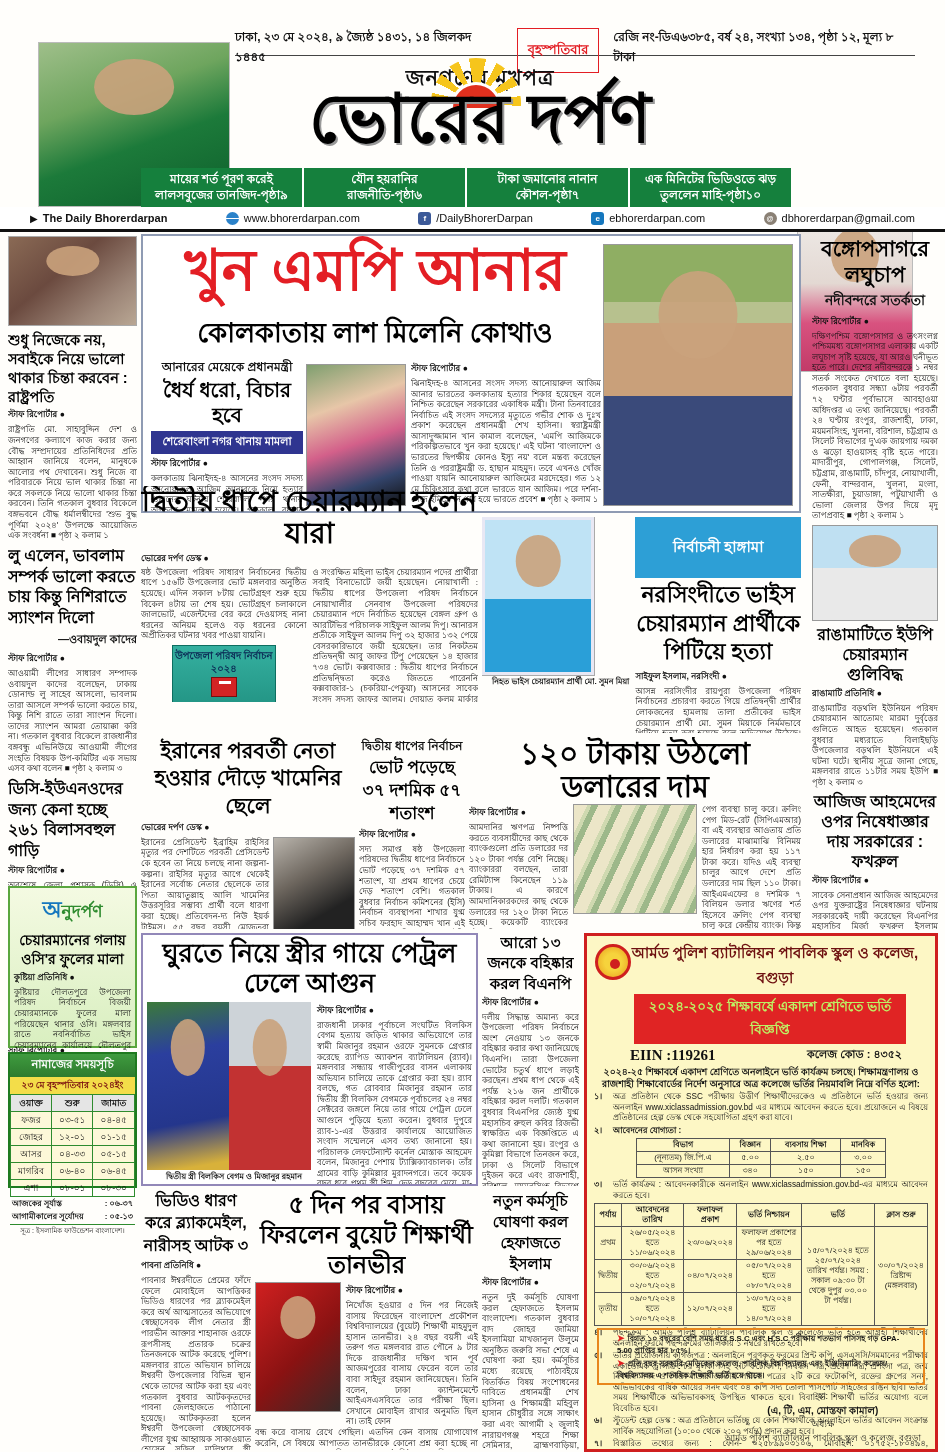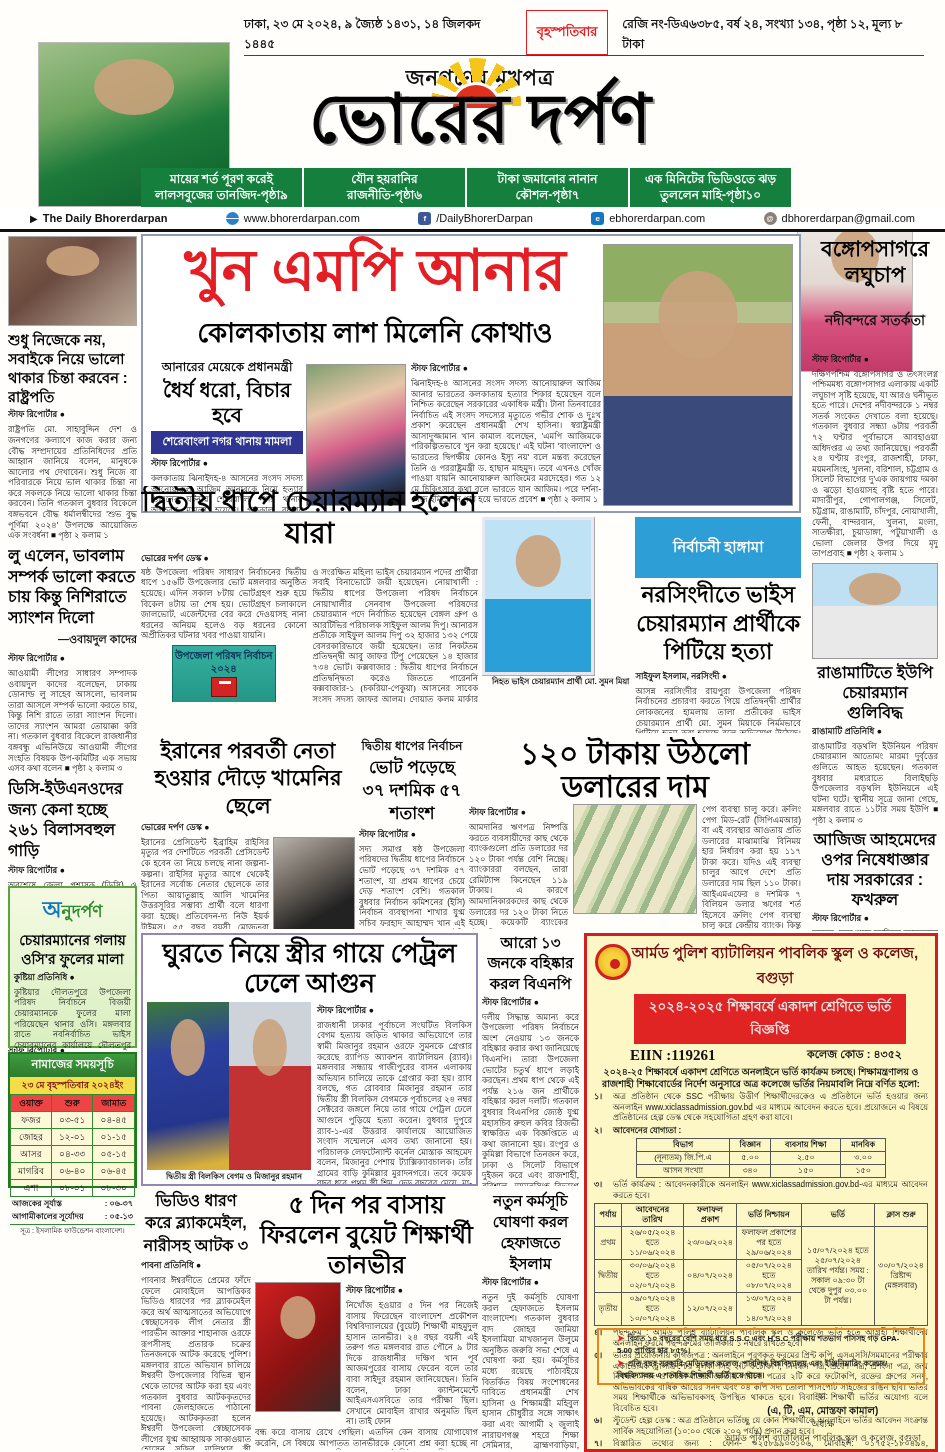--- a/index.html
+++ b/index.html
@@ -1,21 +1,21 @@
 <!DOCTYPE html>
 <html><head>
 <meta charset="utf-8">
 <style>
   html,body{margin:0;padding:0;background:#e9e9e9;}
   *{box-sizing:border-box;}
   #page{position:relative;width:945px;height:1452px;margin:0 auto;background:#fffefb;
         font-family:"Liberation Sans",sans-serif;color:#111;overflow:hidden;}
   
-  #dateline{position:absolute;left:244px;top:28px;width:680px;height:28px;display:flex;
-            align-items:flex-end;gap:14px;border-bottom:1px solid #444;font-size:12px;font-weight:bold;}
+  #dateline{position:absolute;left:235px;top:28px;width:680px;height:28px;display:flex;
+            align-items:flex-start;gap:14px;border-bottom:1px solid #444;font-size:12px;font-weight:bold;}
   #daybadge{border:1.5px solid #e31e24;color:#e31e24;padding:11px 10px;font-size:13px;font-weight:bold;}
   .mast-photo{position:absolute;border:1px solid #bbb;}
   #photo-cricketer{left:38px;top:42px;width:192px;height:165px;
      background:linear-gradient(160deg,#9fbf8a 0%,#6ea55e 35%,#1c7a3a 60%,#0e5f2c 100%);}
   #photo-actress{left:797px;top:46px;width:116px;height:161px;
      background:linear-gradient(180deg,#efece9 0%,#e3d8d2 45%,#d8527f 70%,#c23a68 100%);}
   .ph{position:relative;overflow:hidden;}
   .ph.face::after{content:"";position:absolute;left:50%;top:10%;width:42%;height:34%;
      transform:translateX(-50%);border-radius:50%;background:#caa27c;opacity:.9;}
   #slogan{position:absolute;left:330px;top:62px;width:300px;text-align:center;
@@ -61,21 +61,21 @@
   #anud-logo .a1{color:#1577be;font-size:22px;}
   #anud-logo .a2{color:#2e8b2e;font-size:17px;}
   #anudorpon .hl{font-size:14px;line-height:1.35;text-align:center;margin-top:2px;}
   #prayer{position:absolute;left:8px;top:1052px;width:129px;height:136px;
      border:2px solid #1f7a1f;background:#fdf8d8;font-size:9.5px;}
   #prayer-title{background:linear-gradient(#3f9b3f,#2e7b2e);color:#fff;font-weight:bold;
      text-align:center;font-size:11.5px;padding:2px 0;}
   #prayer-date{background:#f3dd49;color:#7a1010;font-weight:bold;text-align:center;font-size:9px;padding:1px 0;}
   #prayer table{width:100%;border-collapse:collapse;}
   #prayer td,#prayer th{border:1px solid #2e8b2e;text-align:center;font-size:9px;padding:0.5px 1px;}
-  #prayer th{background:#ef4444;}
+  #prayer th{background:#e5e5e5;}
   .prayer-foot{display:flex;justify-content:space-between;font-size:8px;font-weight:bold;padding:0 2px;}
   #prayer-src{font-size:7px;text-align:center;border-top:1px solid #2e8b2e;margin-top:1px;}
   
   #mainbox{position:absolute;left:141px;top:234px;width:660px;height:279px;
      border:2px solid #8f9bb3;background:#fff;overflow:hidden;}
   #main-headline{position:absolute;left:6px;top:2px;width:452px;text-align:center;
      font-size:57px;font-weight:900;color:#e31e24;line-height:1.15;}
   #main-subhead{position:absolute;left:6px;top:76px;width:452px;text-align:center;
      font-size:27px;font-weight:900;color:#000;}
   #photo-anar{position:absolute;right:6px;top:8px;width:190px;height:262px;border:1px solid #999;
@@ -136,32 +136,32 @@
   #sec-buet .hl{font-size:24px;text-align:center;line-height:1.25;}
   #buet-row{display:flex;gap:5px;margin-top:2px;}
   #photo-tanvir{flex:0 0 86px;height:130px;border:1px solid #999;
      background:linear-gradient(135deg,#d02020 0%,#8a1212 55%,#3a2a28 100%);}
   #sec-hefazot{left:482px;top:1190px;width:97px;height:260px;}
   #sec-hefazot .hl{font-size:15px;text-align:center;line-height:1.4;}
   
   #rightcol{position:absolute;left:812px;top:236px;width:126px;height:695px;overflow:hidden;}
   #rightcol .hl{text-align:center;line-height:1.25;}
   #lp-head{font-size:21px;}
-  #lp-sub{font-size:14px;font-weight:bold;text-align:center;margin:20px 0;}
+  #lp-sub{font-size:14px;font-weight:bold;text-align:center;margin:0 0;}
   #photo-upchair{width:126px;height:96px;border:1px solid #999;margin:4px 0;
      background:linear-gradient(180deg,#bfe0f2 0% 45%,#e9e9e9 45% 100%);}
   #rg-head,#fk-head{font-size:16px;margin-top:4px;}
   
   #ad{left:584px;top:933px;width:354px;height:519px;border:3px solid #cf1f1f;
       background:#fdf7c5;padding:5px 7px 4px;overflow:hidden;}
   #ad-crest{position:absolute;left:8px;top:8px;width:36px;height:36px;border-radius:50%;
      border:3px solid #cf1f1f;background:radial-gradient(#f6d33c 40%,#e89b1e);}
   #ad-crest::after{content:"";position:absolute;left:12px;top:12px;width:10px;height:10px;border-radius:50%;background:#cf1f1f;}
   #ad-org{text-align:center;font-size:15px;font-weight:900;color:#6e1010;margin-left:28px;}
-  #ad-notice{background:#e02424;color:#e5e5e5;font-weight:bold;font-size:13.5px;text-align:center;
+  #ad-notice{background:#e02424;color:#bef264;font-weight:bold;font-size:13.5px;text-align:center;
      padding:2px 0;margin:3px 22px 2px 40px;}
   #ad-idrow{display:flex;justify-content:space-between;padding:0 26px 0 36px;align-items:center;gap:34px;}
   #ad-eiin{font-family:"Liberation Serif",serif;font-size:15px;font-weight:bold;}
   #ad-code{font-size:11px;font-weight:bold;}
   #ad-intro{font-size:9.3px;font-weight:bold;text-align:center;line-height:1.3;margin:1px 0 2px;}
   .ad-item{display:flex;gap:5px;font-size:8.2px;line-height:1.28;text-align:justify;margin-bottom:2px;}
   .ad-item .num{flex:0 0 14px;font-weight:bold;}
   .ad-item b{font-weight:bold;}
   .adtbl{border-collapse:collapse;margin:2px auto;}
   .adtbl td,.adtbl th{border:1px solid #555;font-size:8px;padding:1px 3px;text-align:center;line-height:1.25;}

